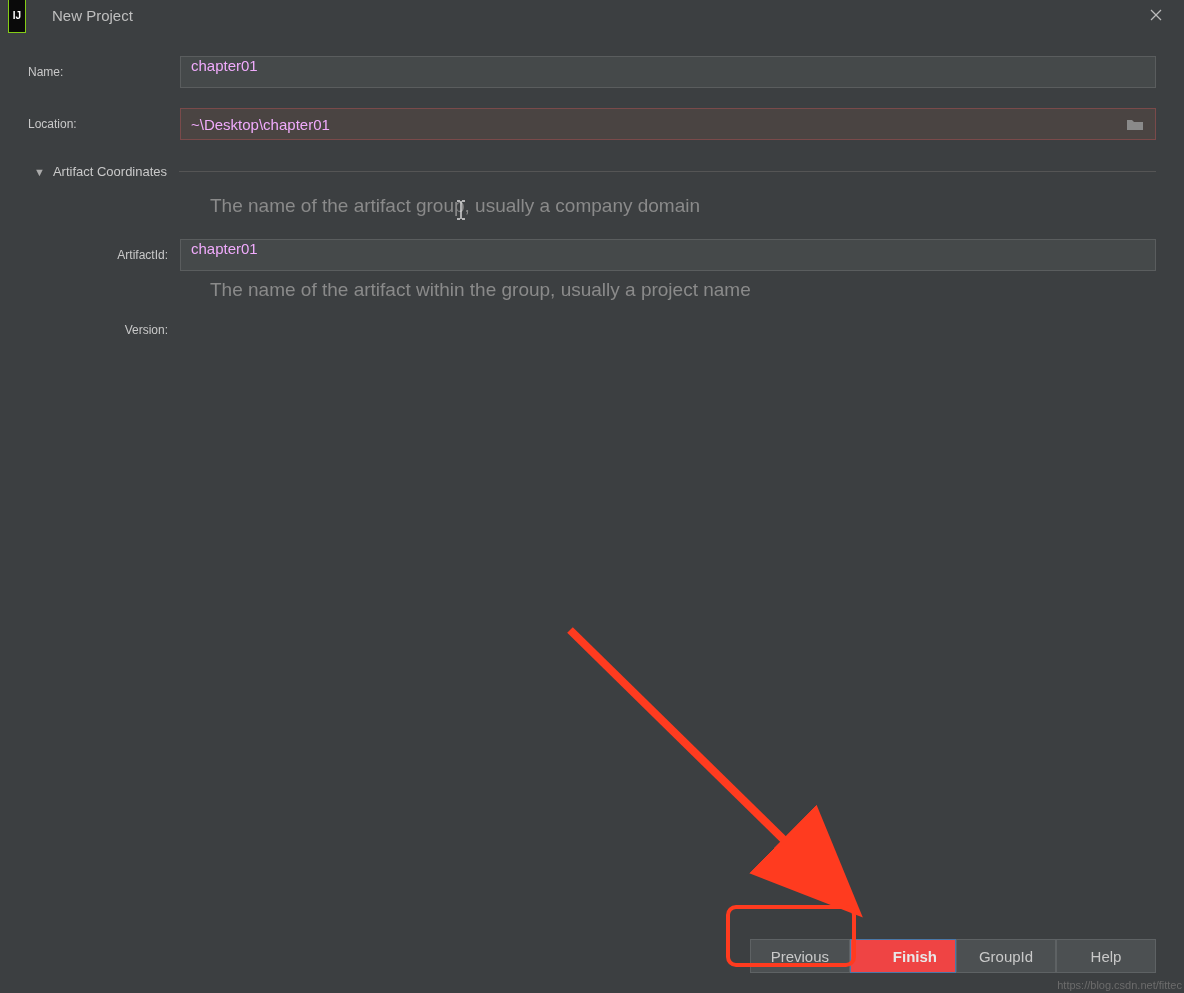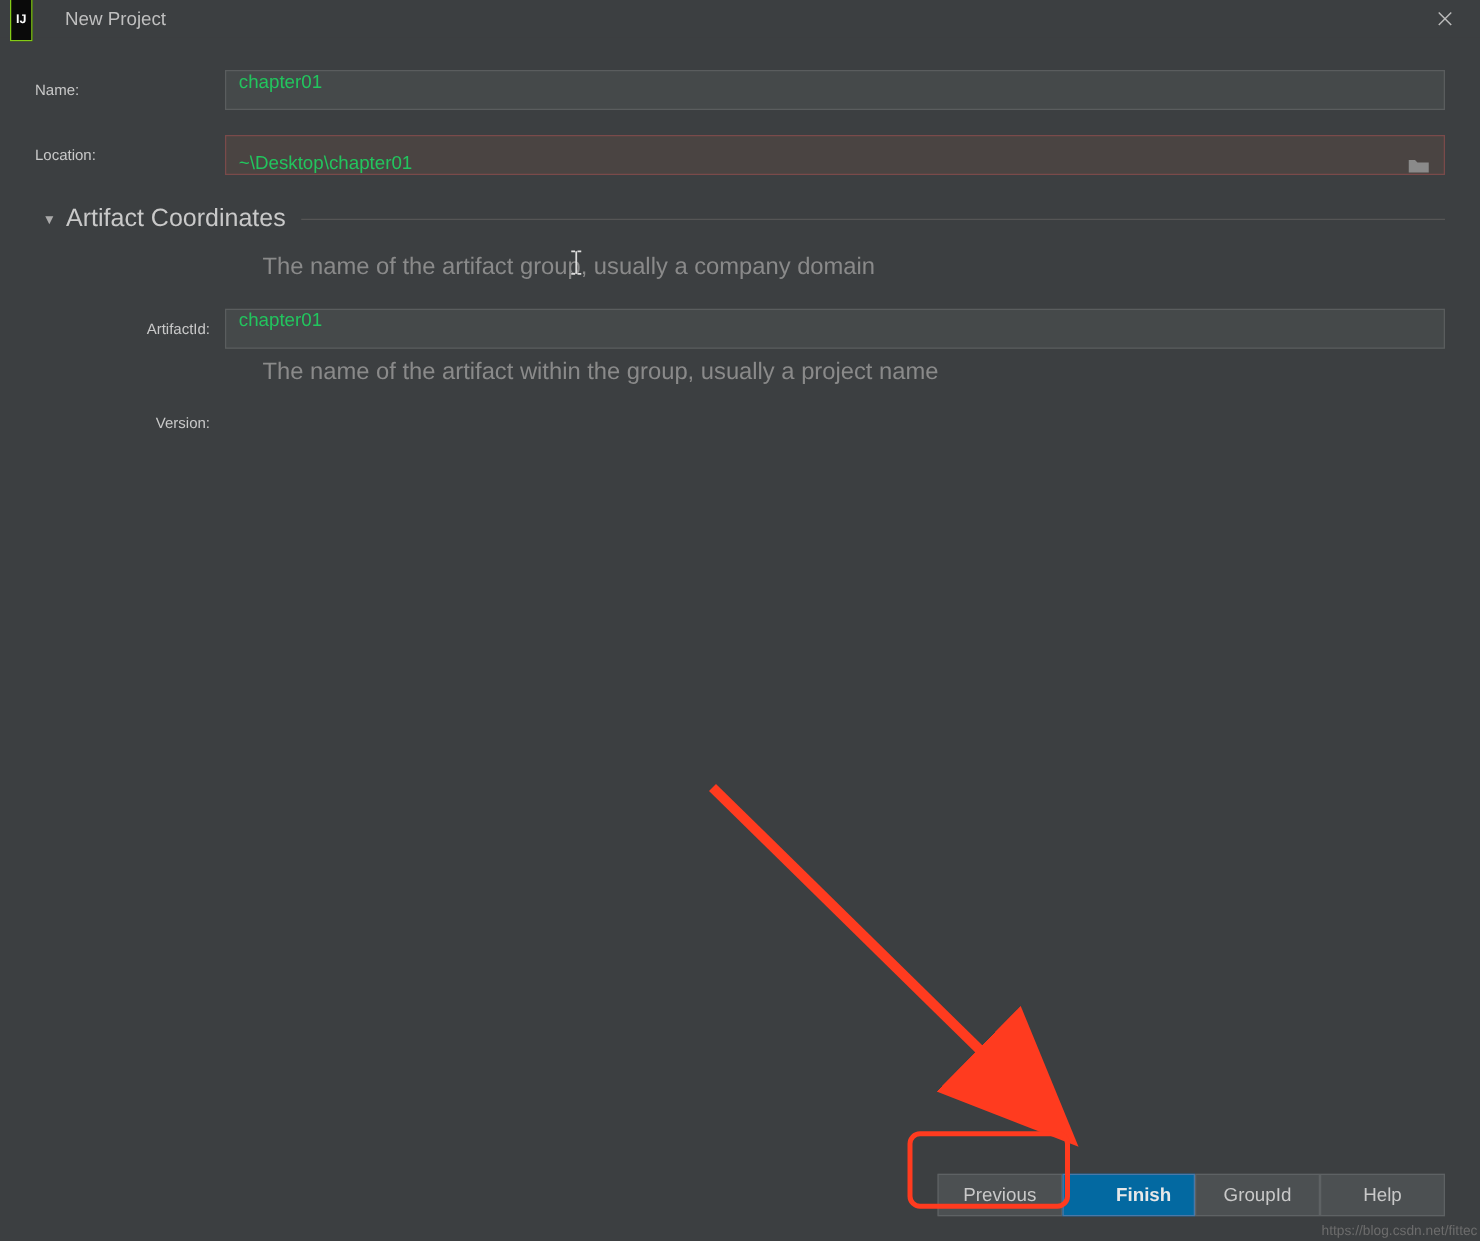--- a/index.html
+++ b/index.html
@@ -51,51 +51,51 @@
       width: 152px;
       padding-left: 56px;
       text-align: right;
       padding-right: 12px;
     }
     .field {
       flex: 1;
       height: 32px;
       background: #45494a;
       border: 1px solid #5a5d5e;
-      color: #22c55e;
+      color: #f0abfc;
       padding: 0 10px;
       font-size: 15px;
       outline: none;
       position: relative;
     }
     .field.location {
       border: 1px solid #7a4a4a;
       background: #4a4442;
       display: flex;
-      align-items: flex-end;
+      align-items: center;
     }
     .field.location .loc-text { flex: 1; }
     .folder-icon {
       width: 20px; height: 14px;
       color: #8a8a8a;
       display: flex; align-items: center; justify-content: center;
     }
     .section-header {
       display: flex;
       align-items: center;
       margin: 24px 0 16px 0;
     }
     .section-header .tri {
       color: #aaa;
       margin-right: 8px;
       font-size: 11px;
       margin-left: 6px;
     }
     .section-header .sec-title {
-      font-size: 20px;
+      font-size: 13px;
       color: #c9c9c9;
       text-align: right;
     }
     .section-header .line {
       flex: 1;
       height: 1px;
       background: #555;
       margin-left: 12px;
     }
     .artifact-section .row { align-items: center; margin-bottom: 8px; }
@@ -138,21 +138,21 @@
       height: 34px;
       background: #4c5052;
       border: 1px solid #5e6264;
       color: #c9c9c9;
       font-size: 15px;
       display: flex; align-items: center; justify-content: center;
       padding: 0 18px;
       cursor: pointer;
     }
     .btn.primary {
-      background: #0369a1;
+      background: #ef4444;
       border: 1px solid #4a78a8;
       color: #e8e8e8;
       font-weight: 600;
       padding-left: 42px;
     }
     .finish-highlight {
       position: absolute;
       border: 4px solid #ff3b1f;
       border-radius: 10px;
       width: 130px;

